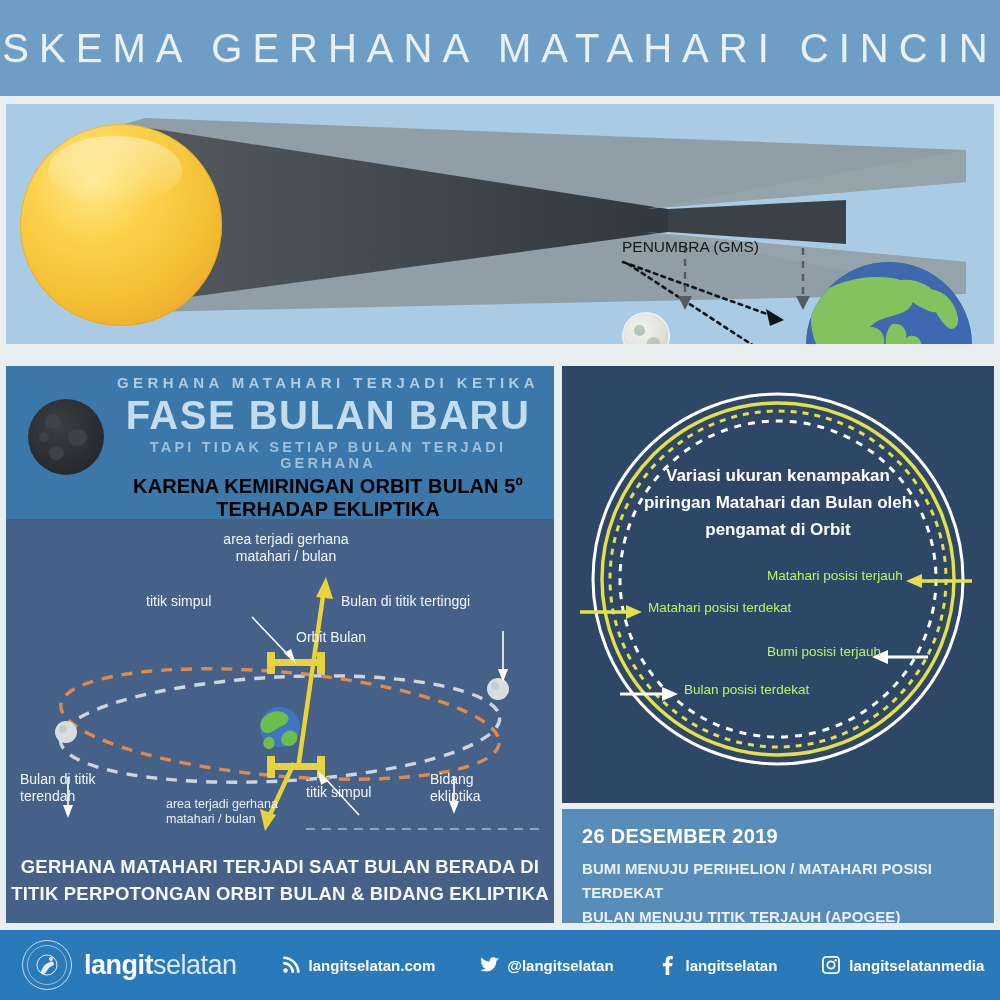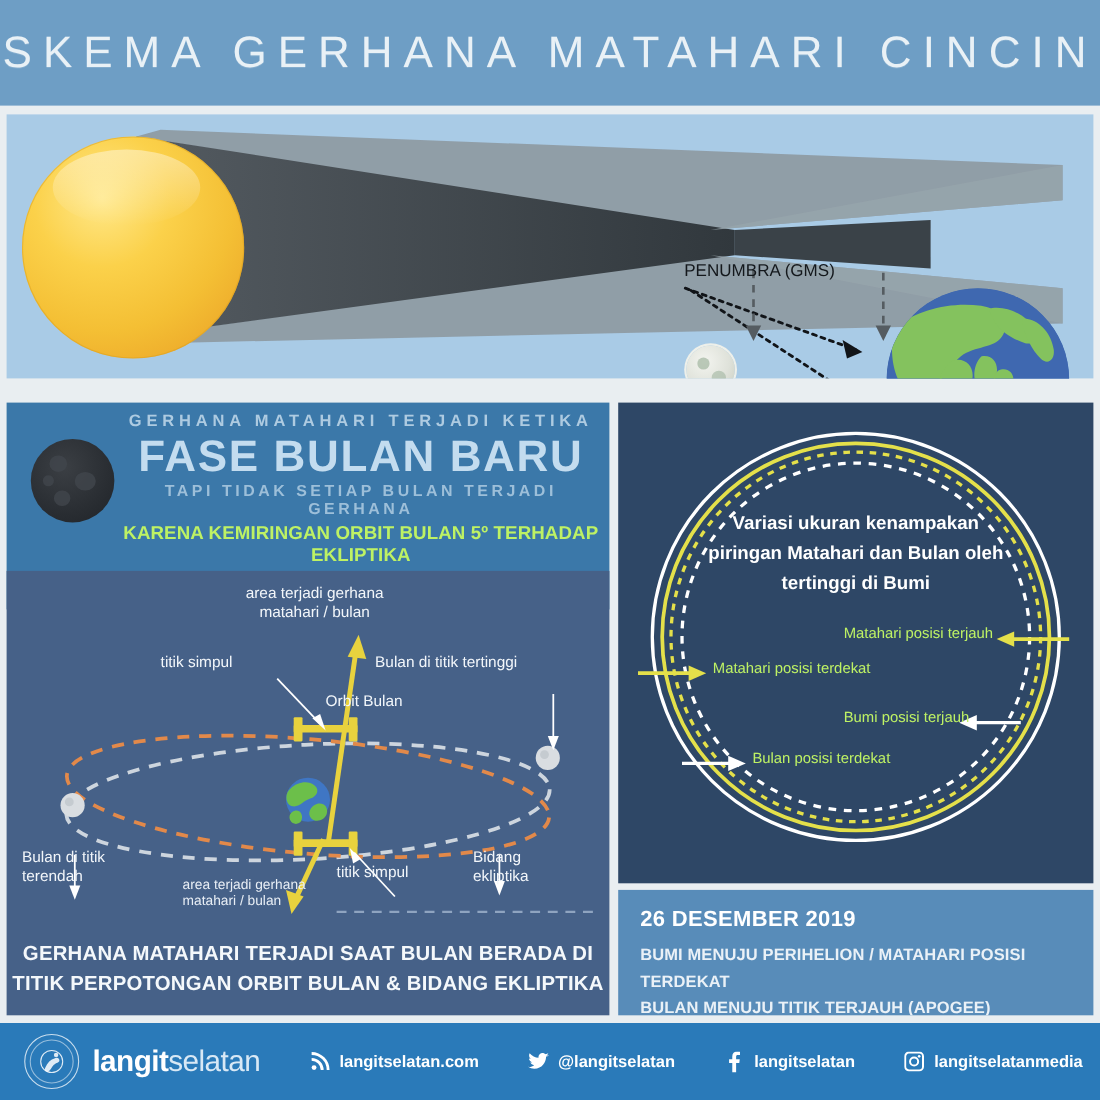--- a/index.html
+++ b/index.html
@@ -77,21 +77,21 @@
   }
   .newmoon{
     position:absolute;left:22px;top:33px;width:76px;height:76px;border-radius:50%;
     background:radial-gradient(circle at 40% 34%, #3b3f44 0%, #2b2f34 55%, #1f2328 100%);
   }
   .newmoon i{position:absolute;display:block;border-radius:50%;background:#41464c;opacity:.8;}
   .fase-text{position:absolute;left:104px;top:8px;width:436px;text-align:center;}
   .fase-l1{color:#aecbe1;font-size:15px;letter-spacing:4.4px;font-weight:600;}
   .fase-l2{color:#c3dcef;font-size:40px;letter-spacing:1.5px;font-weight:700;line-height:44px;margin-top:2px;}
   .fase-l3{color:#9dbfd9;font-size:14.5px;letter-spacing:3.2px;font-weight:600;margin-top:2px;}
-  .fase-l4{color:#bef264;font-size:17px;letter-spacing:.1px;font-weight:600;margin-top:4px;}
+  .fase-l4{color:#000000;font-size:20px;letter-spacing:.1px;font-weight:600;margin-top:4px;}
 
   
   .panel-orbit{
     position:absolute;left:6px;top:519px;width:548px;height:404px;
     background:#466188;overflow:hidden;
   }
   .panel-orbit svg{position:absolute;left:0;top:0;}
   .orb-label{
     position:absolute;color:#f2f6fa;font-family:"Liberation Sans", sans-serif;
     font-size:14px;line-height:17px;white-space:nowrap;z-index:5;
@@ -340,21 +340,21 @@
         <path d="M366,291 L318,291"></path>
         <path d="M58,328 L108,328"></path>
       </g>
       <polygon points="310,291 326,284 326,298" fill="#ffffff"></polygon>
       <polygon points="116,328 100,321 100,335" fill="#ffffff"></polygon>
     </svg>
 
     <div class="disc-title">
       <div>Variasi ukuran kenampakan</div>
       <div>piringan Matahari dan Bulan oleh</div>
-      <div>tertinggi di Bumi</div>
+      <div>pengamat di Orbit</div>
     </div>
 
     <div class="disc-label" style="left:205px;top:202px;">Matahari posisi terjauh</div>
     <div class="disc-label" style="left:86px;top:234px;">Matahari posisi terdekat</div>
     <div class="disc-label" style="left:205px;top:278px;">Bumi posisi terjauh</div>
     <div class="disc-label" style="left:122px;top:316px;">Bulan posisi terdekat</div>
   </div>
 
   <div class="panel-date">
     <div class="date-main">26 DESEMBER 2019</div>

